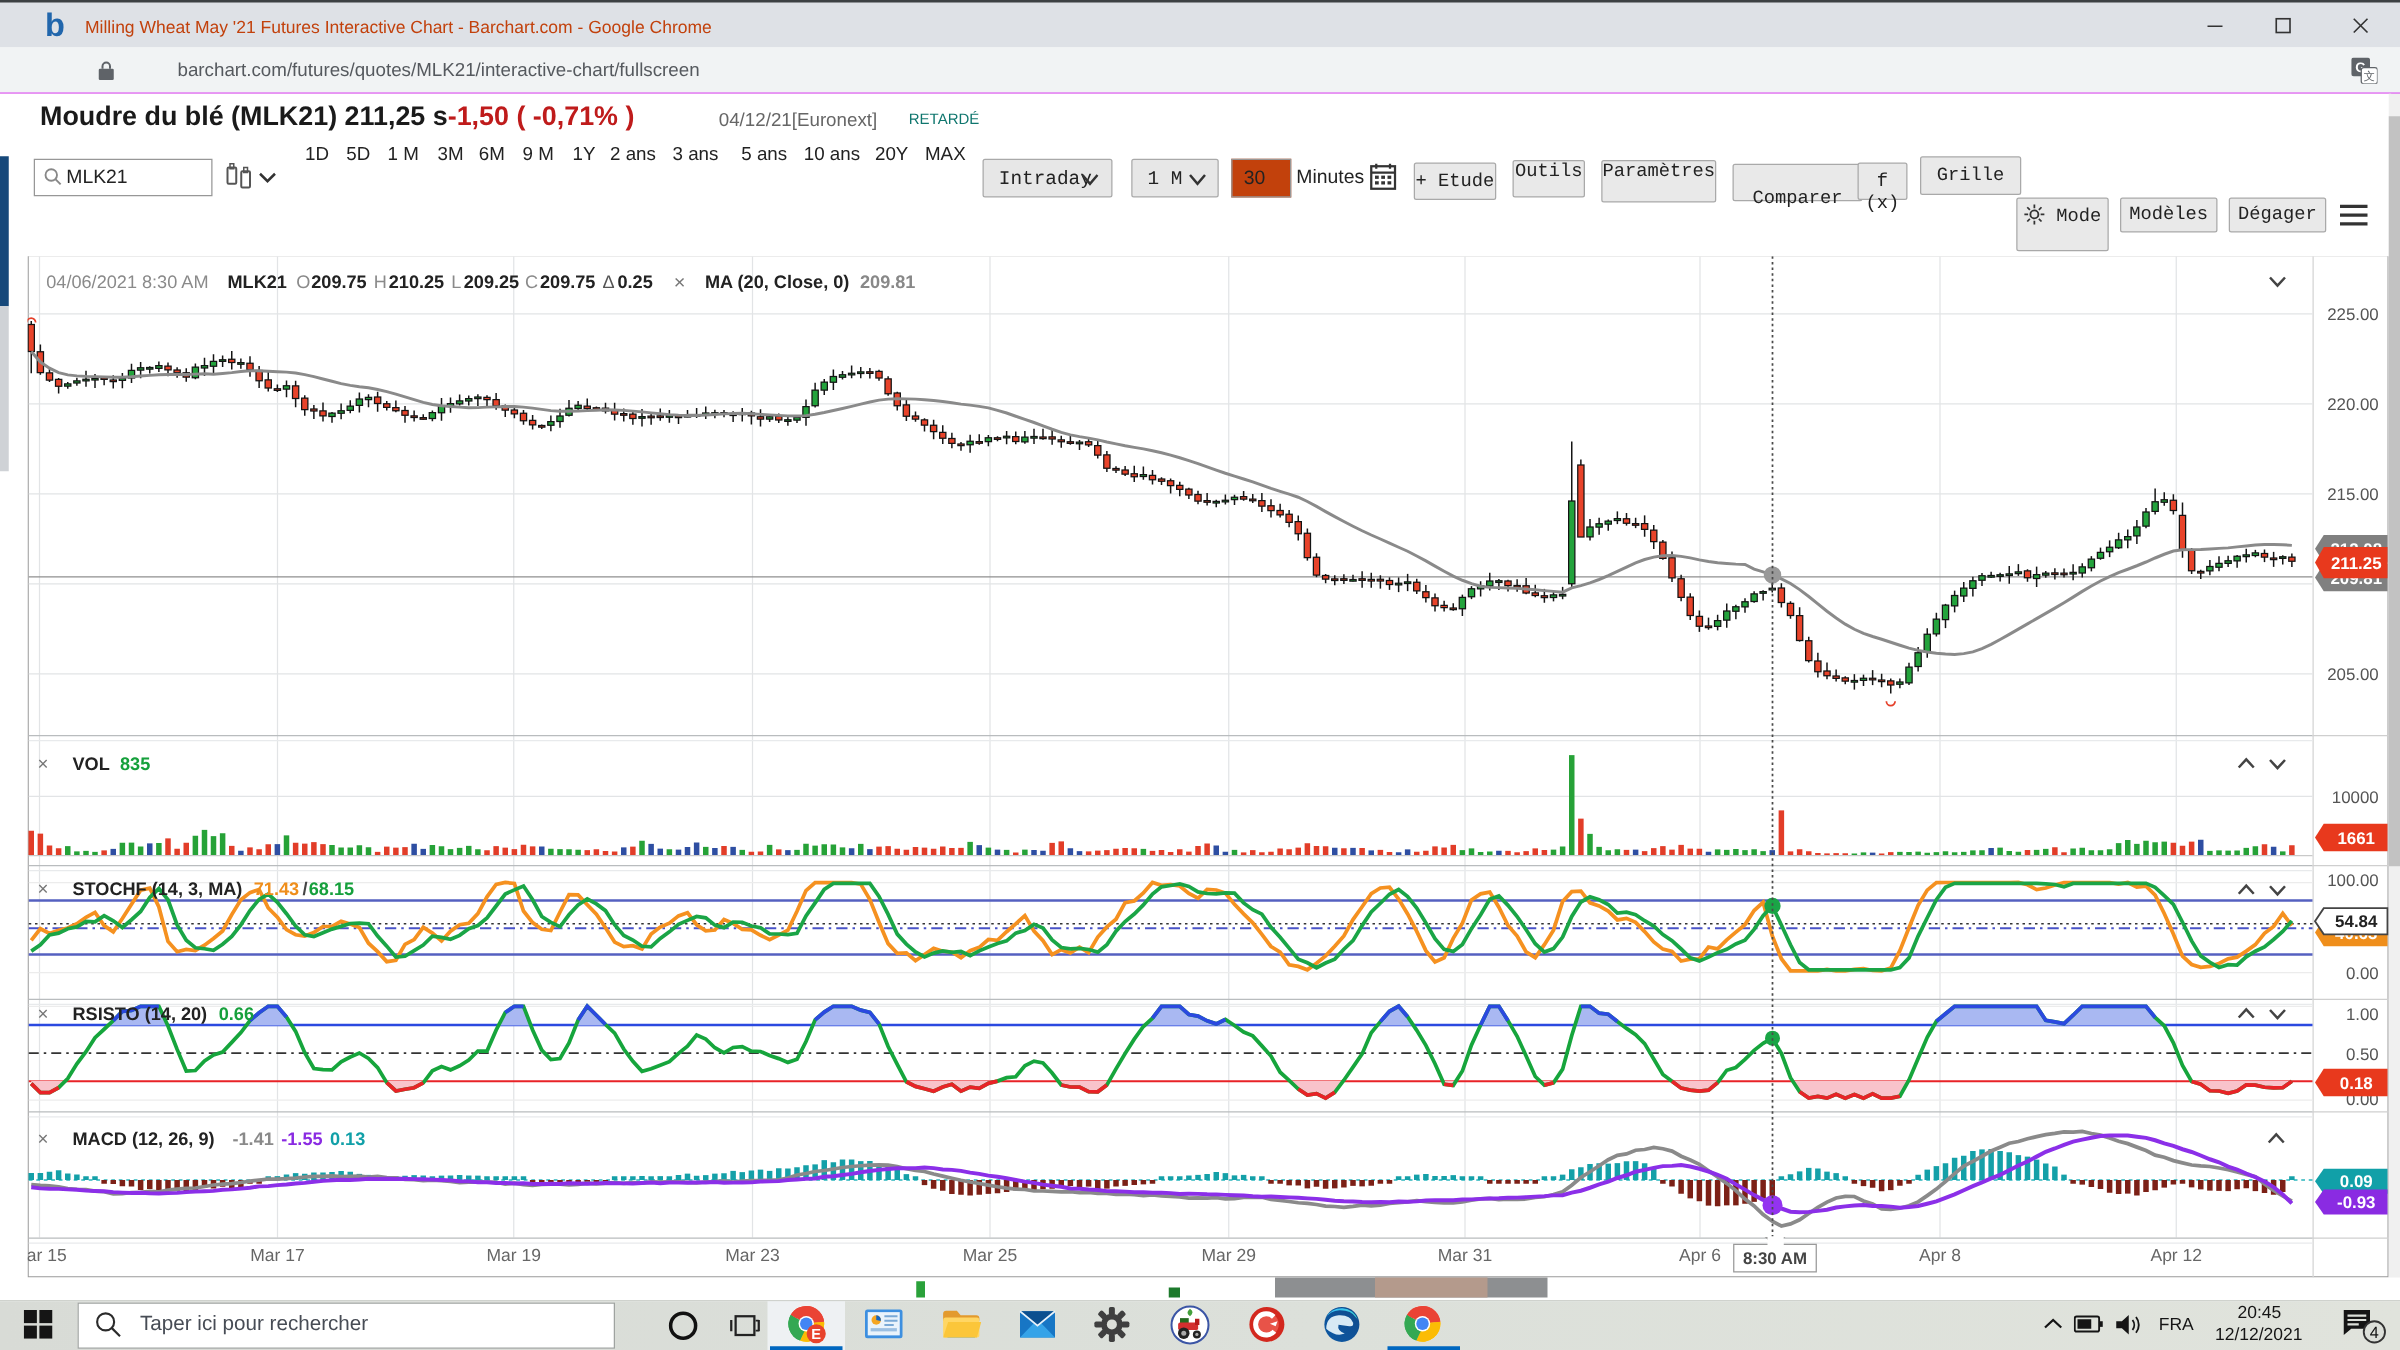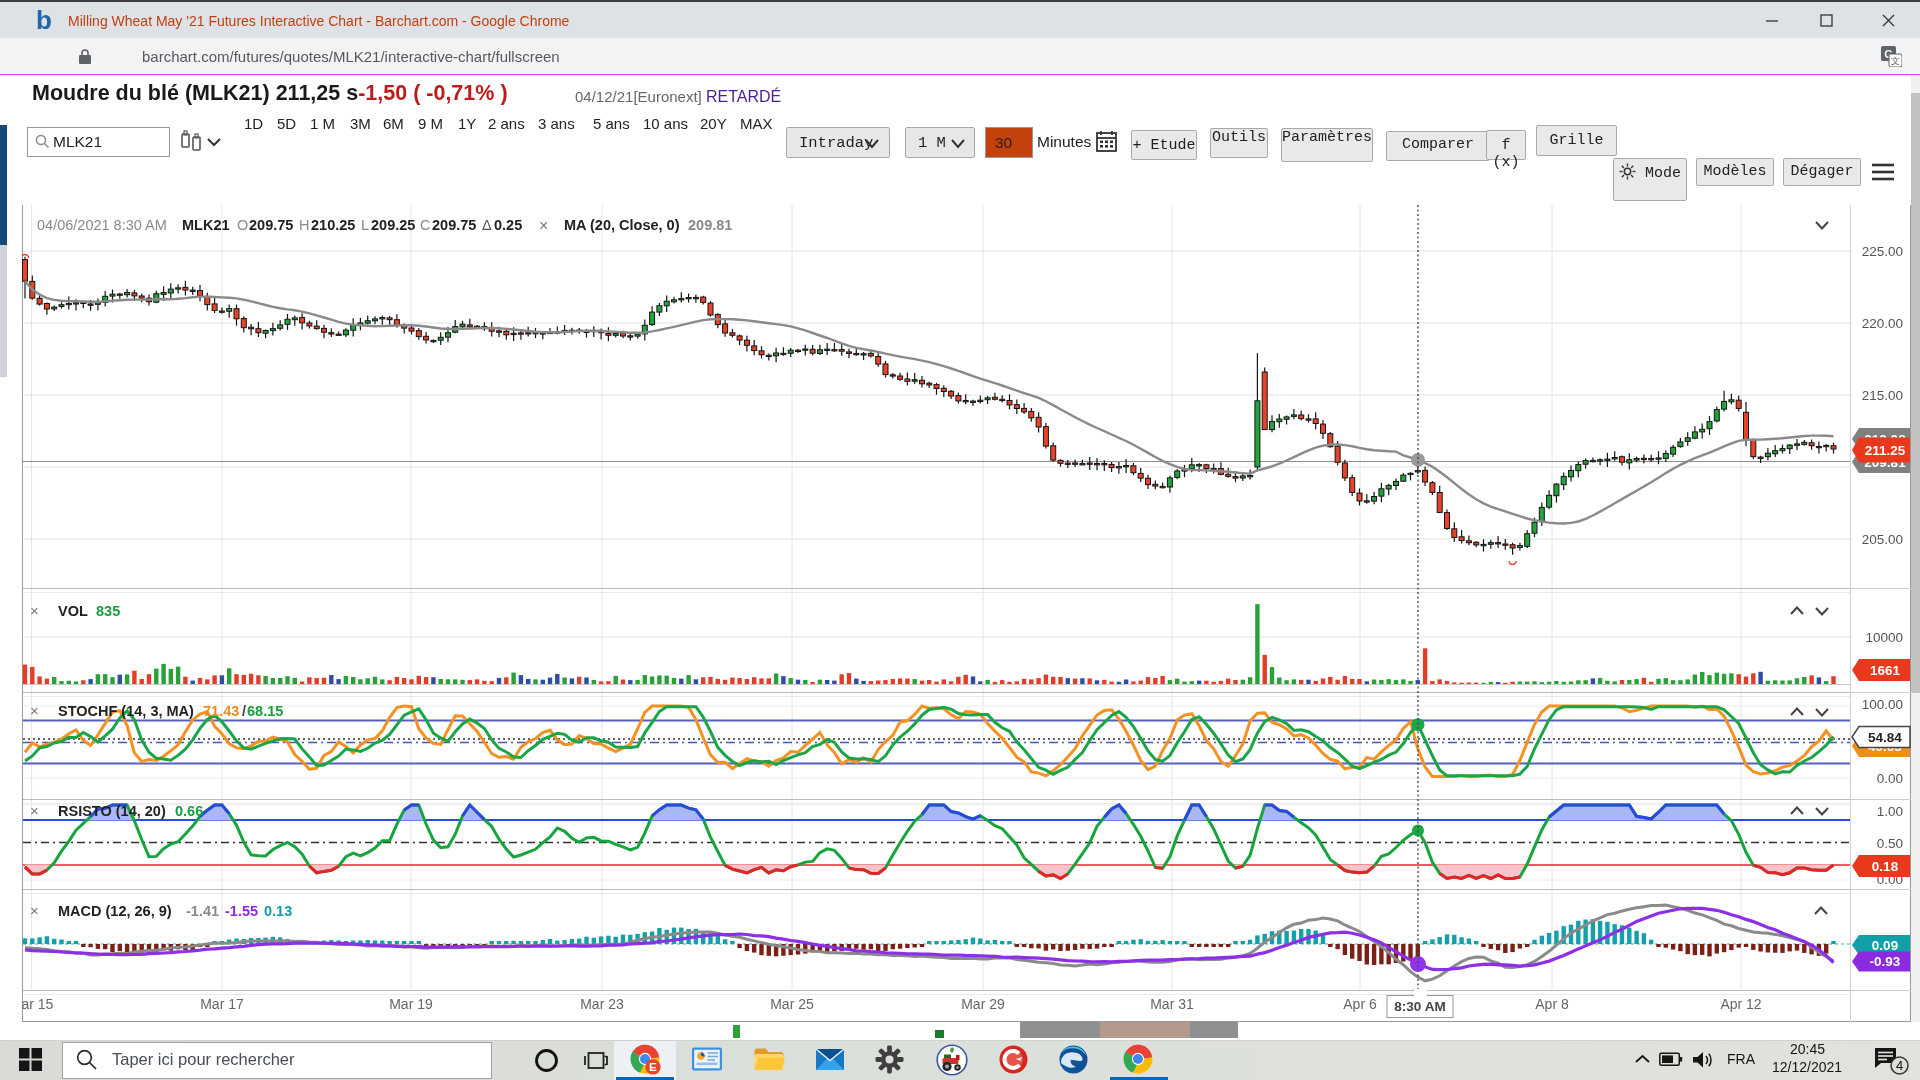--- a/index.html
+++ b/index.html
@@ -51,21 +51,21 @@
  </svg>
 </div>
 
 <div id="pagehead"></div>
 
 <div class="abs" style="left:0;top:125px;width:7px;height:120px;background:#16487a"></div>
 <div class="abs" style="left:0;top:245px;width:7px;height:132px;background:#cfd2d6"></div>
 
 <div class="abs" style="left:32px;top:81px;font-size:21.5px;font-weight:bold;color:#1a1a1a">Moudre du blé (MLK21) 211,25 s<span style="color:#bf1b1b">-1,50 ( -0,71% )</span></div>
 <div class="abs" style="left:575px;top:88px;font-size:15px;color:#666">04/12/21[Euronext]</div>
-<div class="abs" style="left:706px;top:88px;font-size:16px;color:#4c1d95">RETARDÉ</div>
+<div class="abs" style="left:727px;top:88px;font-size:12px;color:#0f766e">RETARDÉ</div>
 
 <div class="abs" style="left:27px;top:127px;width:143px;height:30px;background:#fff;border:1px solid #979797"></div>
 <svg class="abs" style="left:35px;top:134px" width="15" height="15">
     <circle cx="6" cy="6" r="4.6" fill="none" stroke="#888" stroke-width="1.5"></circle>
     <line x1="9.5" y1="9.5" x2="13.5" y2="13.5" stroke="#888" stroke-width="1.5"></line>
   </svg>
 <div class="abs" style="left:53px;top:133px;font-size:15.5px;color:#222">MLK21</div>
 <svg class="abs" style="left:180px;top:128px" width="46" height="28">
   <rect x="2" y="6" width="7" height="13" rx="1" fill="none" stroke="#555" stroke-width="1.6"></rect>
   <rect x="4" y="3" width="3" height="4" fill="none" stroke="#555" stroke-width="1.2"></rect>
@@ -110,21 +110,21 @@
       <rect x="9" y="10.5" width="3" height="2.6"></rect>
       <rect x="14" y="10.5" width="3" height="2.6"></rect>
       <rect x="4" y="15" width="3" height="2.6"></rect>
       <rect x="9" y="15" width="3" height="2.6"></rect>
       <rect x="14" y="15" width="3" height="2.6"></rect>
     </g>
 </svg>
 <div class="btn" style="left:1131px;top:130px;width:66px;height:30px;padding-top:6px">+ Etude</div>
 <div class="btn" style="left:1210px;top:128px;width:58px;height:30px;padding-top:0">Outils</div>
 <div class="btn" style="left:1281px;top:128px;width:92px;height:34px;padding-top:0">Paramètres</div>
-<div class="btn" style="left:1386px;top:131px;width:104px;height:30px;padding-top:4px">Comparer</div>
+<div class="btn" style="left:1386px;top:131px;width:104px;height:30px;padding-top:18px">Comparer</div>
 <div class="btn" style="left:1486px;top:130px;width:40px;height:30px;padding-top:6px">f (x)</div>
 <div class="btn" style="left:1536px;top:125px;width:81px;height:31px;padding-top:6px">Grille</div>
 
 <div class="btn" style="left:1613px;top:158px;width:74px;height:43px;padding-top:4px">
  <svg style="vertical-align:-3px" width="17" height="17">
       <circle cx="8.5" cy="8.5" r="3.2" fill="none" stroke="#333" stroke-width="1.5"></circle>
       <g stroke="#333" stroke-width="1.4">
         <line x1="8.5" y1="0.5" x2="8.5" y2="3.5"></line>
         <line x1="8.5" y1="13.5" x2="8.5" y2="16.5"></line>
         <line x1="0.5" y1="8.5" x2="3.5" y2="8.5"></line>

